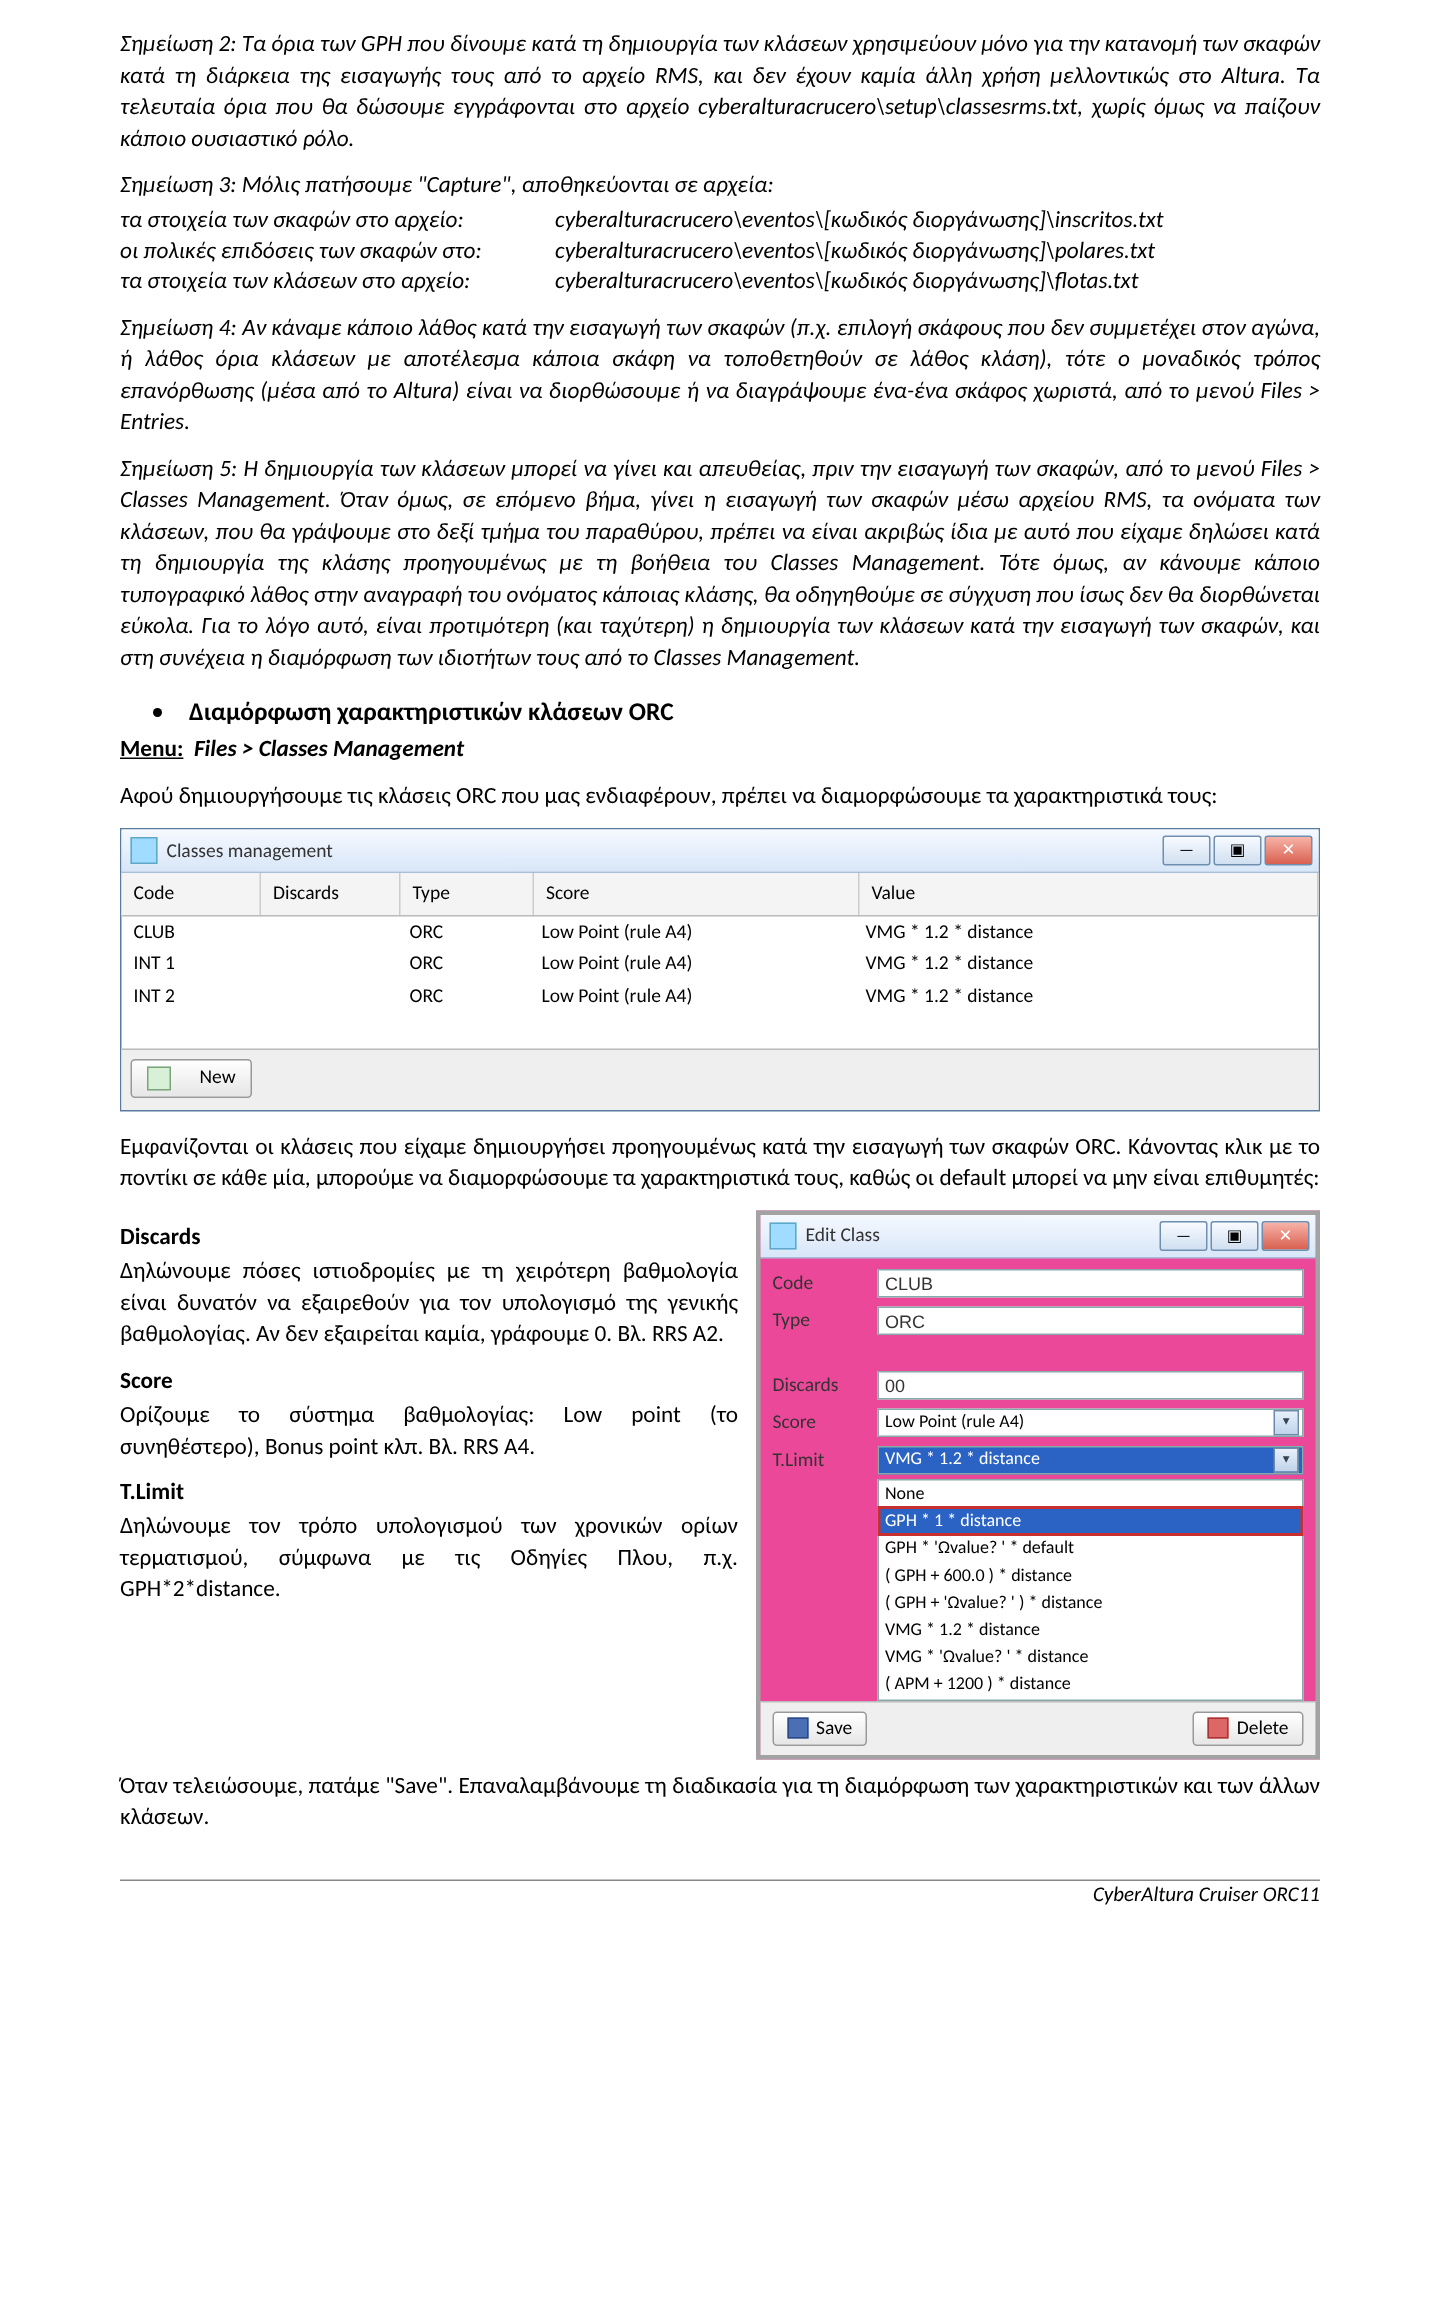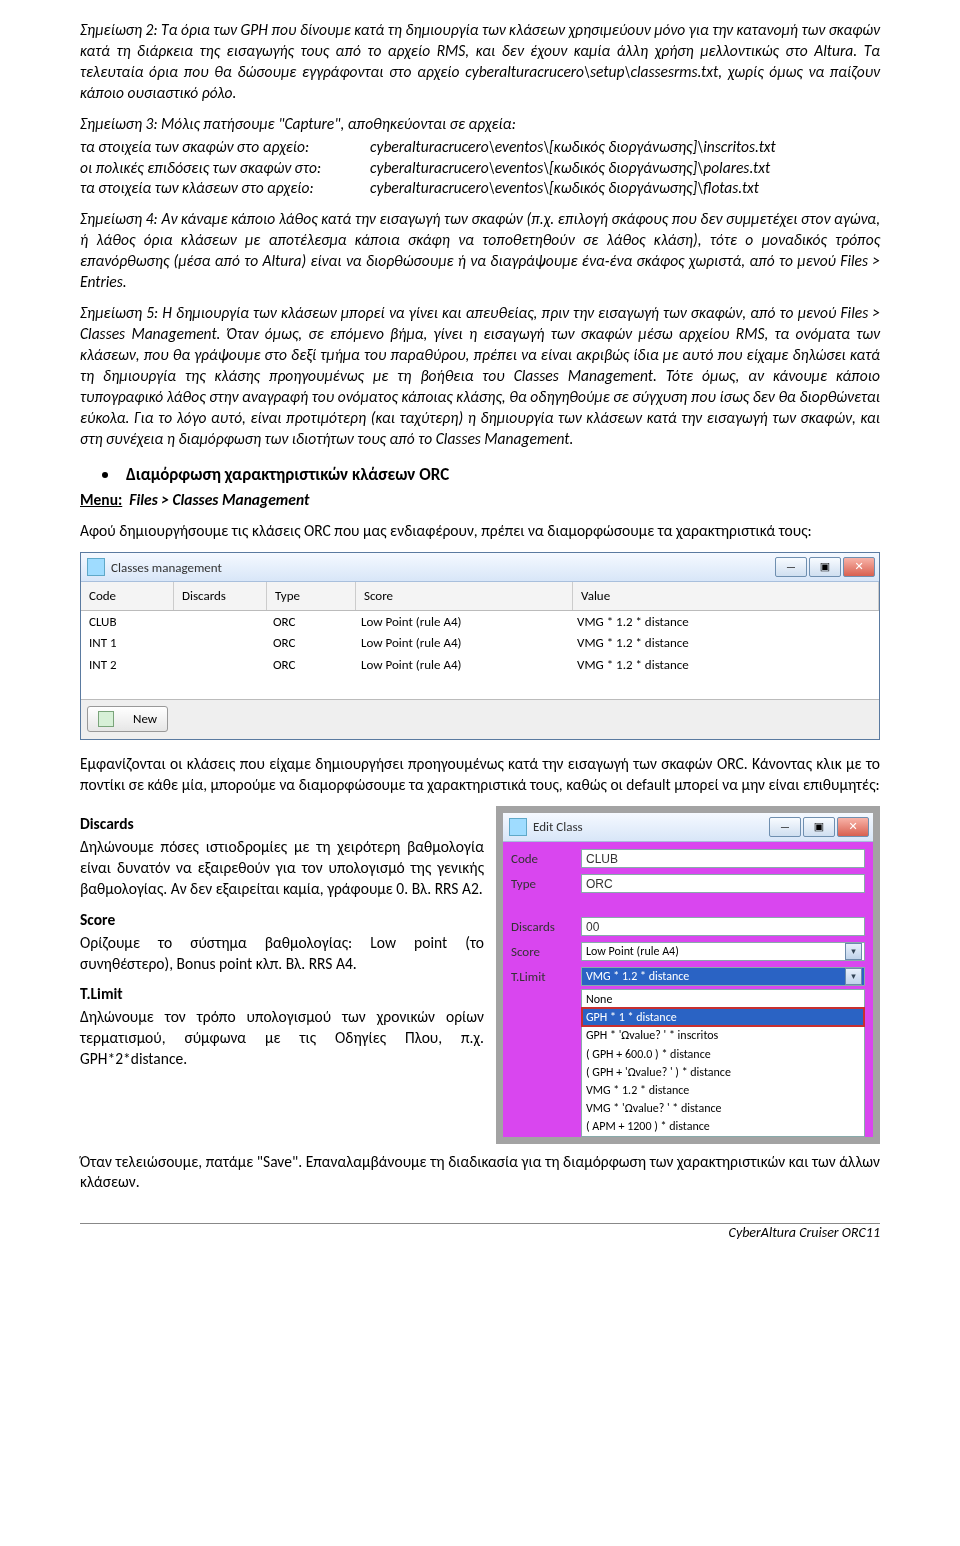--- a/index.html
+++ b/index.html
@@ -30,21 +30,21 @@
   .rows .r>div{padding:2px 8px}
   .c-code{width:76px}.c-disc{width:76px}.c-type{width:72px}.c-score{width:200px}.c-tlim{width:200px}.c-val{flex:1}
   .toolbar{padding:6px;border-top:1px solid #bbb;background:#efefef}
   .nbtn{display:inline-flex;align-items:center;gap:19px;border:1px solid #999;border-radius:3px;padding:3px 10px;background:linear-gradient(#fff,#e6e6e6);font-size:13px}
   .icon-new{width:14px;height:14px;border:1px solid #7aa47a;background:#d7f0d7}
   .cursor{width:14px;height:14px;position:relative;margin:4px 0 0 -4px}
 
   
   .flex2{display:flex;align-items:flex-start;gap:12px}
   .txtcol{flex:1}
-  .editwin{width:370px;border:7px solid #a3a3a3;background:#d946ef;flex:none}
+  .editwin{width:370px;border:3px solid #a3a3a3;background:#ec4899;flex:none}
   .formrow{display:flex;align-items:center;padding:3px 8px;font-size:13px}
   .formrow .lab{width:70px;color:#333}
   .formrow .inp{flex:1;border:1px solid #8aa;background:#fff;height:19px;padding:1px 4px;font-size:12px;color:#333;box-sizing:border-box}
   .formrow .sel{flex:1;border:1px solid #8aa;background:#fff;height:19px;font-size:12px;display:flex;align-items:center;justify-content:space-between;padding:0 2px 0 4px;box-sizing:border-box}
   .dd{width:15px;height:15px;background:linear-gradient(#e8f0fb,#c0d3ea);border:1px solid #6c8aab;display:flex;align-items:center;justify-content:center;font-size:9px;color:#345}
   .combo-list{border:1px solid #8aa;background:#fff;font-size:12px;margin:0 8px 0 78px}
   .combo-list>div{padding:1px 4px}
   .combo-hl{background:#2a63c4;color:#fff;outline:2px solid #c83030;outline-offset:-1px}
   .editfoot{display:flex;justify-content:space-between;padding:6px 8px;border-top:1px solid #bbb;background:#efefef;font-size:13px}
   .sbtn{display:inline-flex;align-items:center;gap:5px;border:1px solid #999;border-radius:3px;padding:2px 9px;background:linear-gradient(#fff,#e6e6e6)}
@@ -194,27 +194,37 @@
         <div class="formrow">
             <div class="lab">T.Limit</div>
             <div class="sel" style="background:#2a63c4;color:#fff">
               <span>VMG * 1.2 * distance</span>
               <span class="dd">▾</span>
             </div>
           </div>
         <div class="combo-list" id="ecopts">
             <div>None</div>
             <div class="combo-hl">GPH * 1 * distance</div>
-            <div>GPH * 'Ωvalue? ' * inscritos</div>
+            <div>GPH * 'Ωvalue? ' * default</div>
             <div>( GPH + 600.0 ) * distance</div>
             <div>( GPH + 'Ωvalue? ' ) * distance</div>
             <div>VMG * 1.2 * distance</div>
             <div>VMG * 'Ωvalue? ' * distance</div>
             <div>( APM + 1200 ) * distance</div>
           </div>
+        <div class="editfoot">
+          <div class="sbtn">
+              <span class="ic-s"></span>
+              <span>Save</span>
+            </div>
+          <div class="sbtn">
+              <span class="ic-d"></span>
+              <span>Delete</span>
+            </div>
+        </div>
       </div>
     </div>
   </div>
 
   <p style="margin-top:8px">Όταν τελειώσουμε, πατάμε "Save". Επαναλαμβάνουμε τη διαδικασία για τη διαμόρφωση των χαρακτηριστικών και των άλλων κλάσεων.</p>
 
   <div class="ft">
     <span>CyberAltura Cruiser ORC</span>
     <span>11</span>
   </div>

